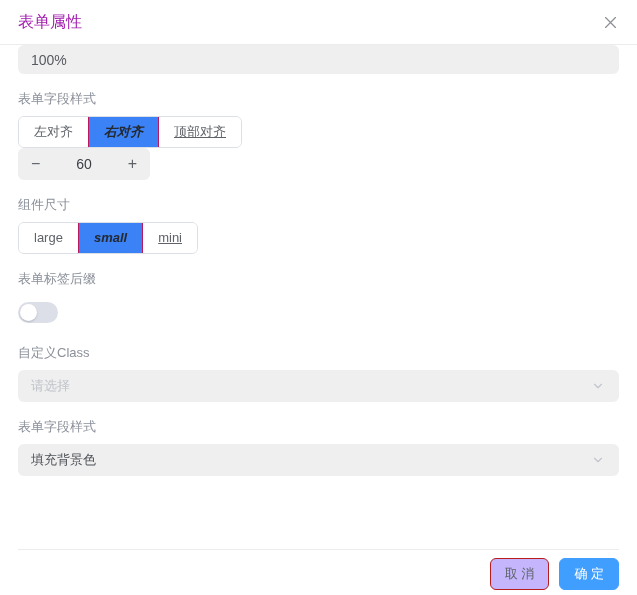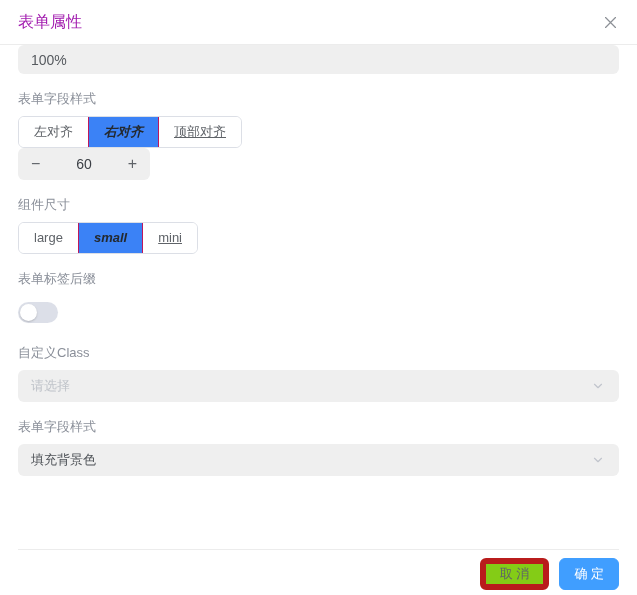--- a/index.html
+++ b/index.html
@@ -75,21 +75,21 @@
   .footer {
     position: absolute; left: 18px; right: 18px; bottom: 0;
     border-top: 1px solid #ececec;
     display: flex; justify-content: flex-end; align-items: center;
     gap: 10px; padding: 8px 0 5px;
   }
   .btn {
     height: 32px; padding: 0 14px; border-radius: 6px; font-size: 13px;
     display: flex; align-items: center; cursor: pointer; font-family: inherit;
   }
-  .btn-cancel { background: #84cc16; border: 6px solid #b91c1c; color: #5f6368; }
+  .btn-cancel { background: #c4b5fd; border: 1px solid #b91c1c; color: #5f6368; }
   .btn-confirm { background: #409eff; border: 1px solid #409eff; color: #fff; }
 </style>
 </head>
 <body>
 
 <div class="dialog">
 
   <div class="header">
     <span class="title">表单属性</span>
     <span class="close">

